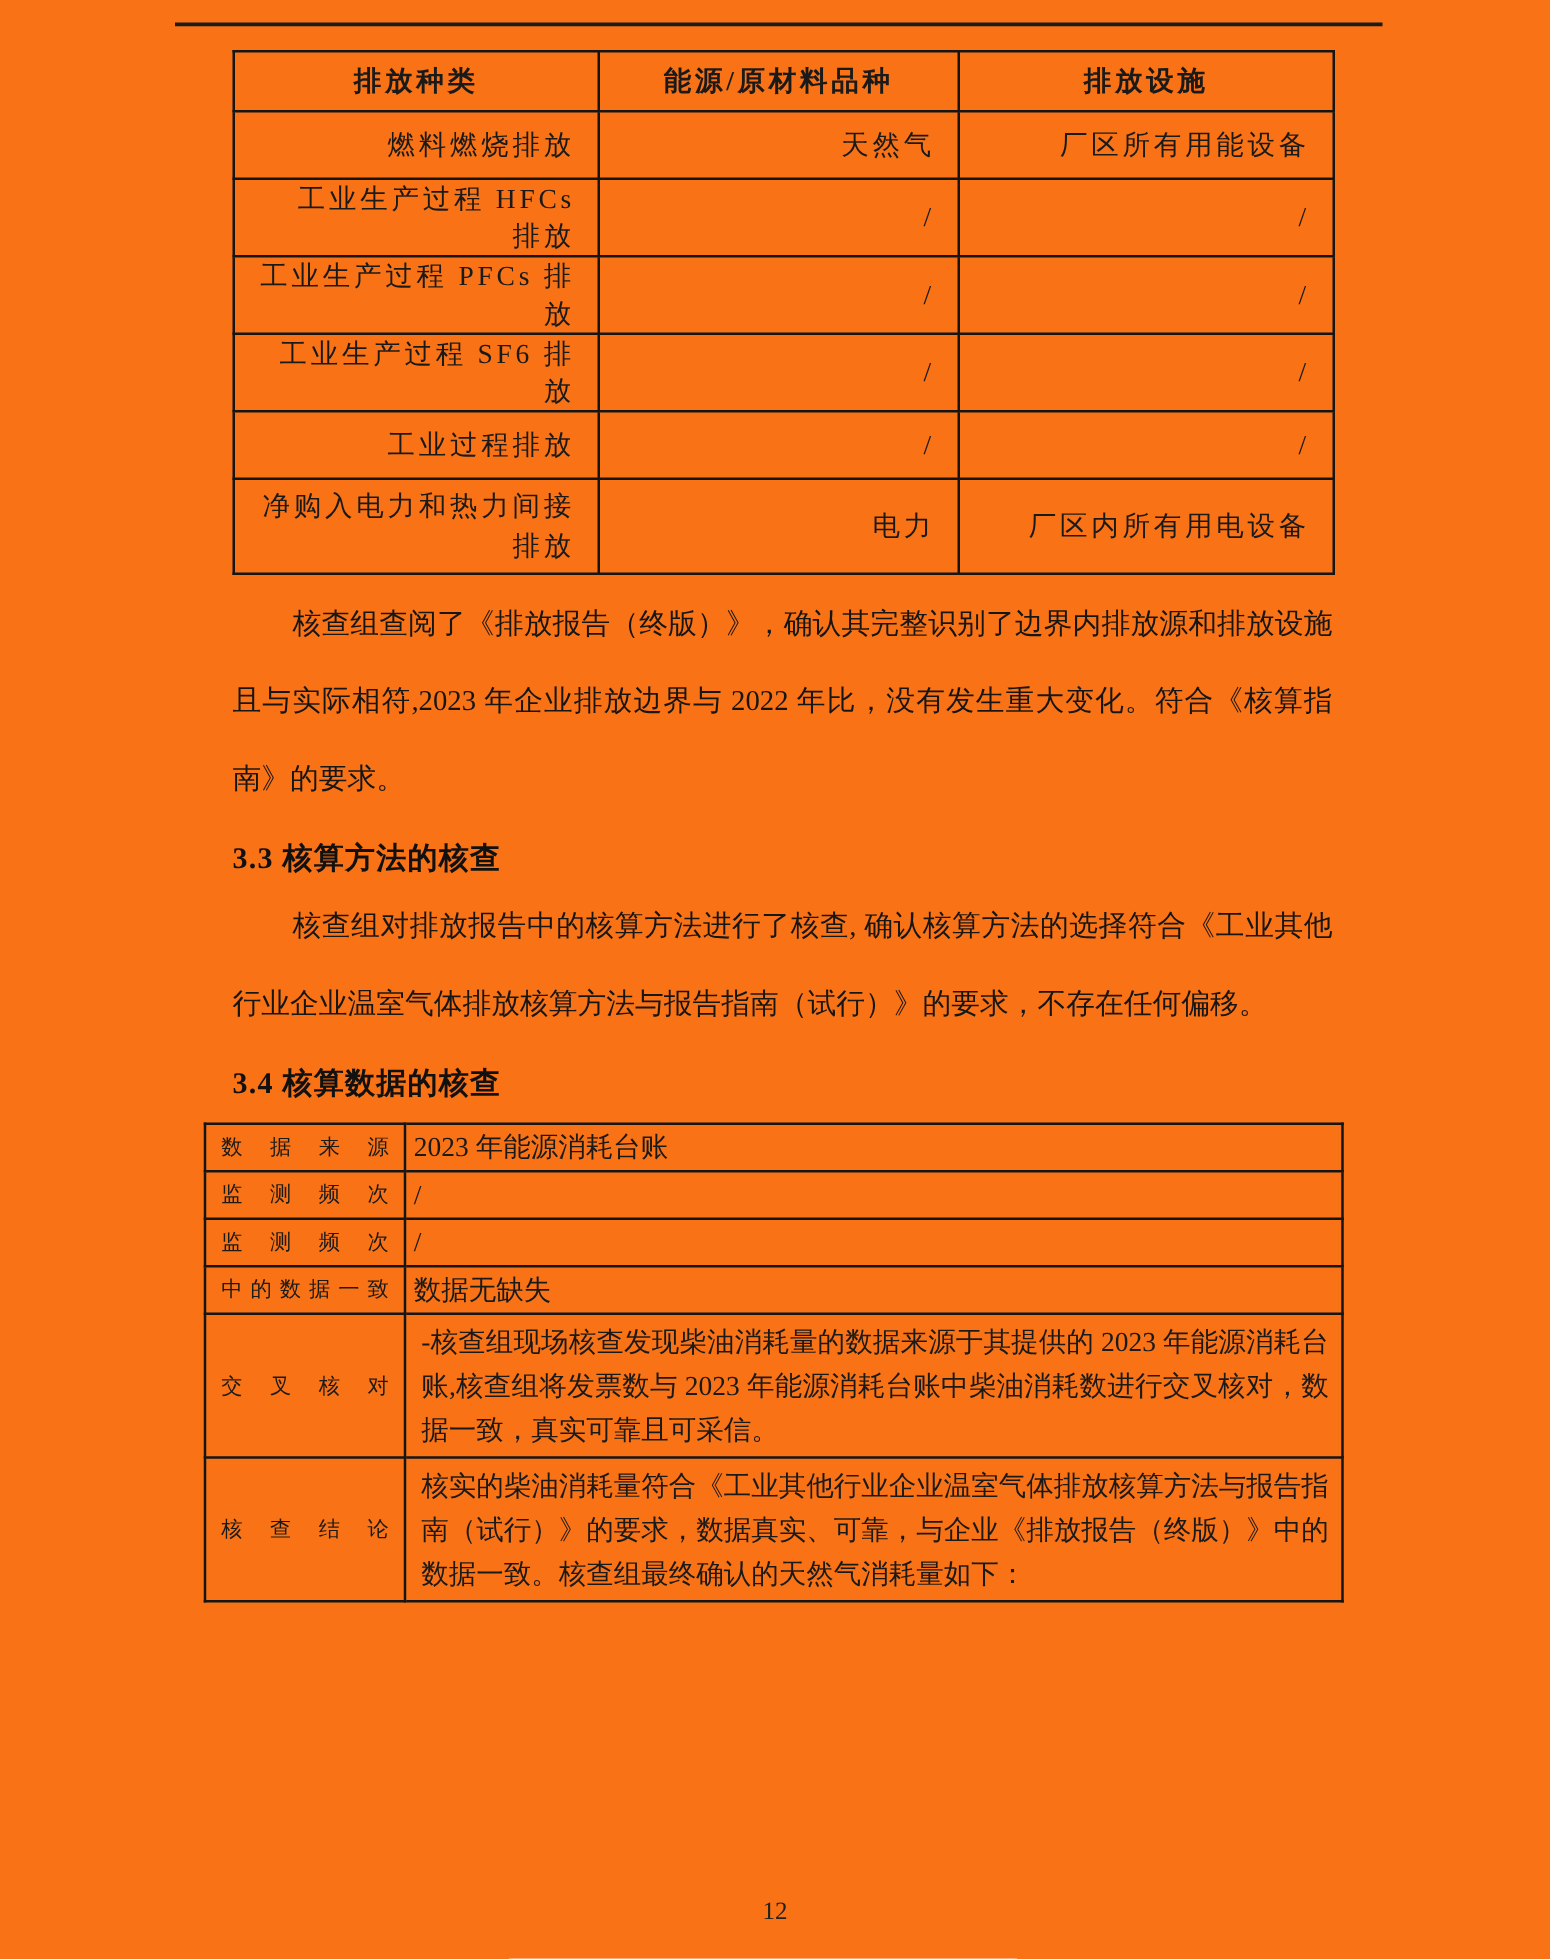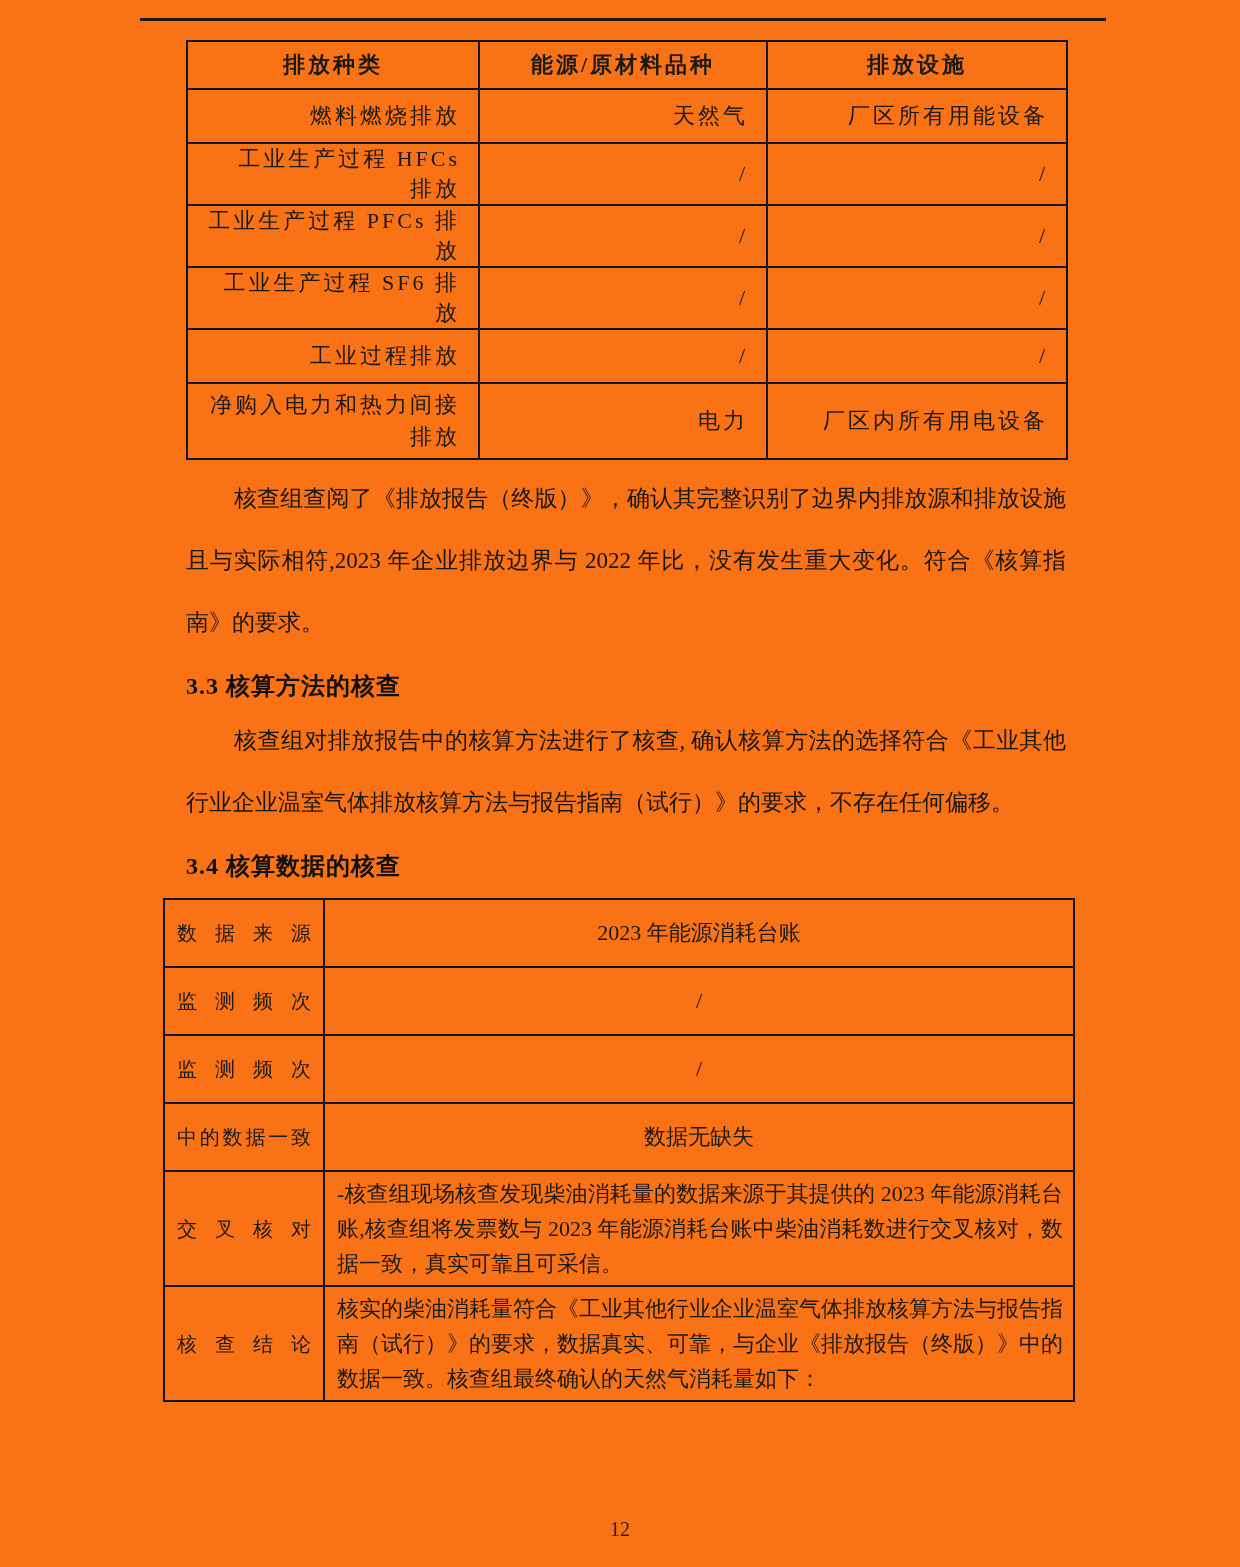--- a/index.html
+++ b/index.html
@@ -85,31 +85,30 @@
     width: 910px;
     margin: 16px 0 0 -23px;
     table-layout: fixed;
   }
   table.t2, table.t2 th, table.t2 td {
     border: 2px solid #151515;
   }
   table.t2 th.lbl {
     width: 160px;
     font-weight: normal;
-    font-size: 20px;
+    font-size: 17px;
     text-align: justify;
     text-align-last: justify;
     vertical-align: middle;
-    padding: 16px 12px;
+    padding: 1px 12px;
     line-height: 34px;
     color: #1a1a1a;
   }
   table.t2 td.val {
     font-size: 22px;
-    text-align: center;
     vertical-align: middle;
     line-height: 34px;
     padding: 1px 6px;
     color: #1a1a1a;
   }
   table.t2 tr.short th.lbl { height: 32px; }
   table.t2 tr.long td.val {
     text-align: justify;
     padding: 4px 10px 4px 12px;
     line-height: 35px;

